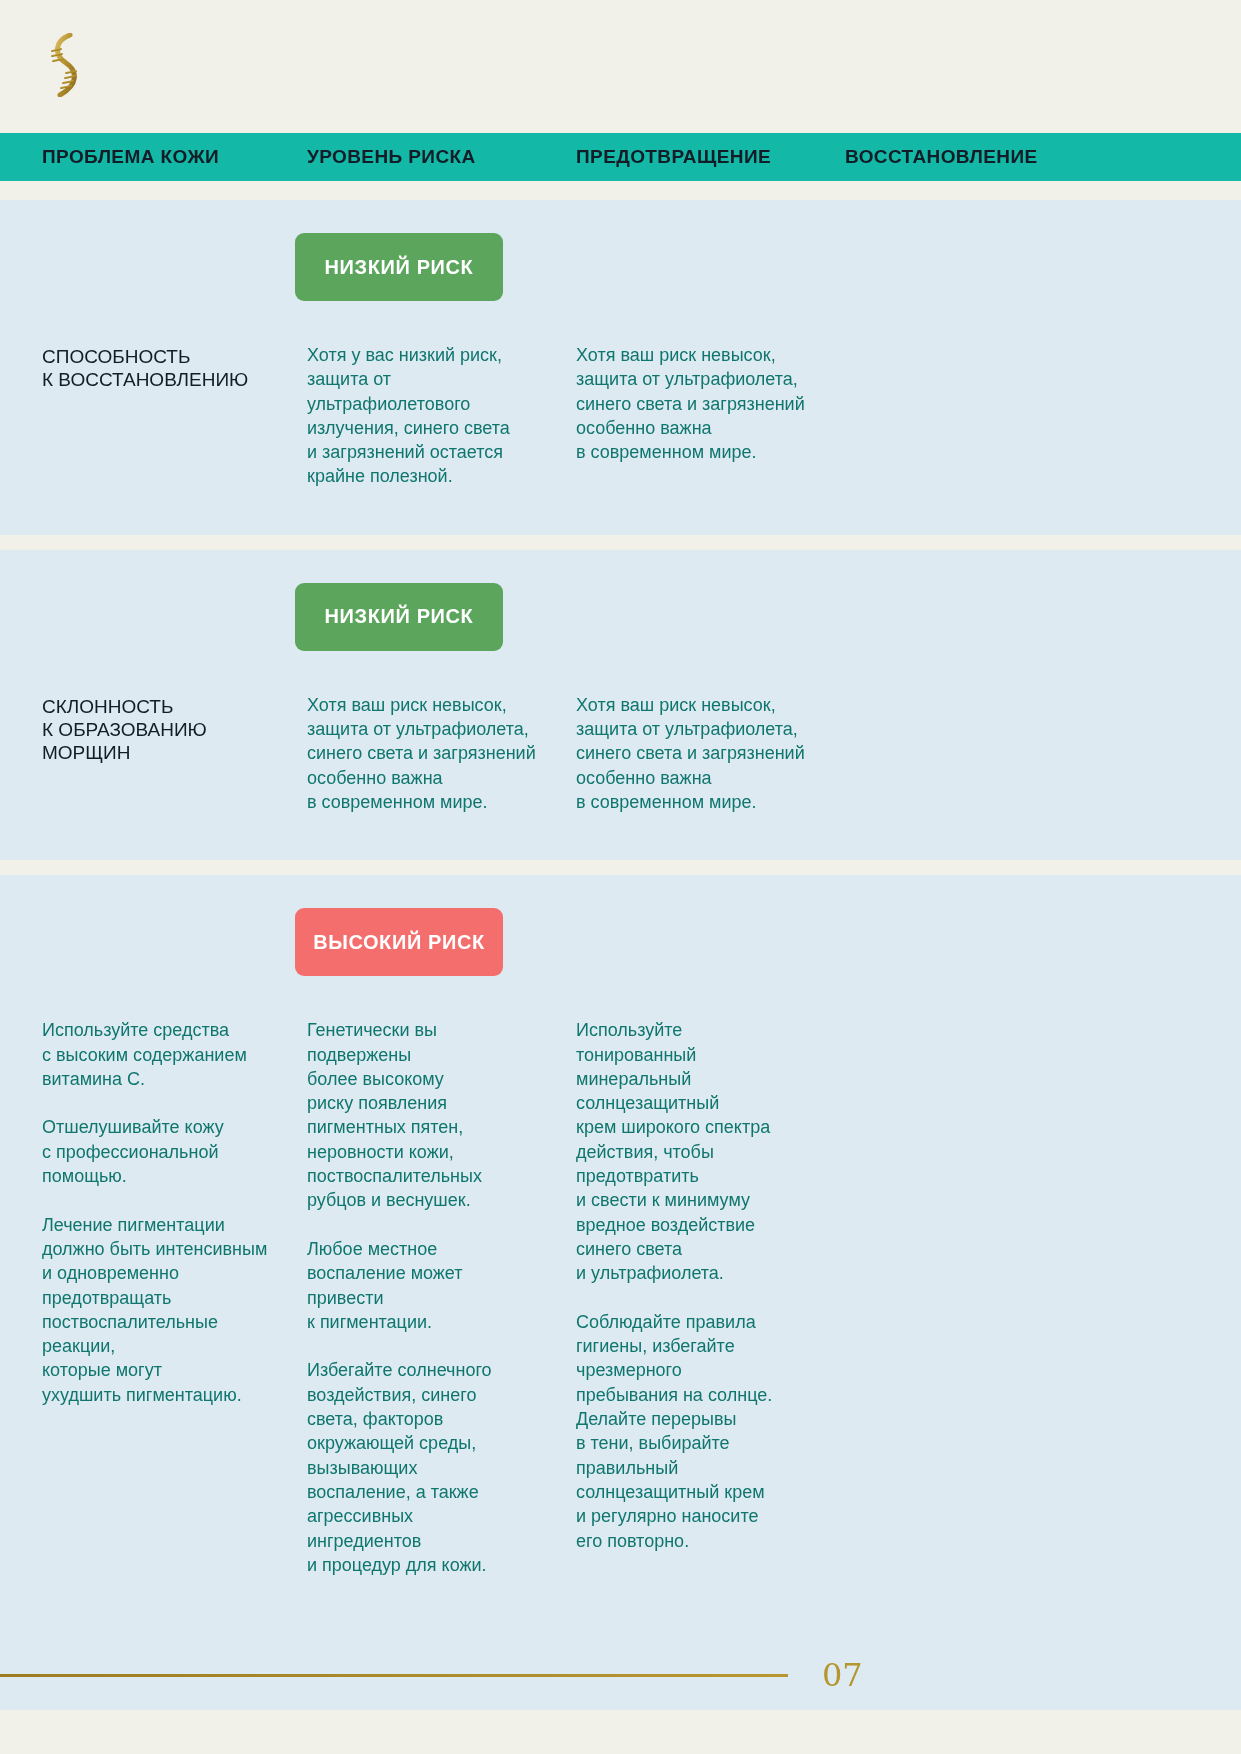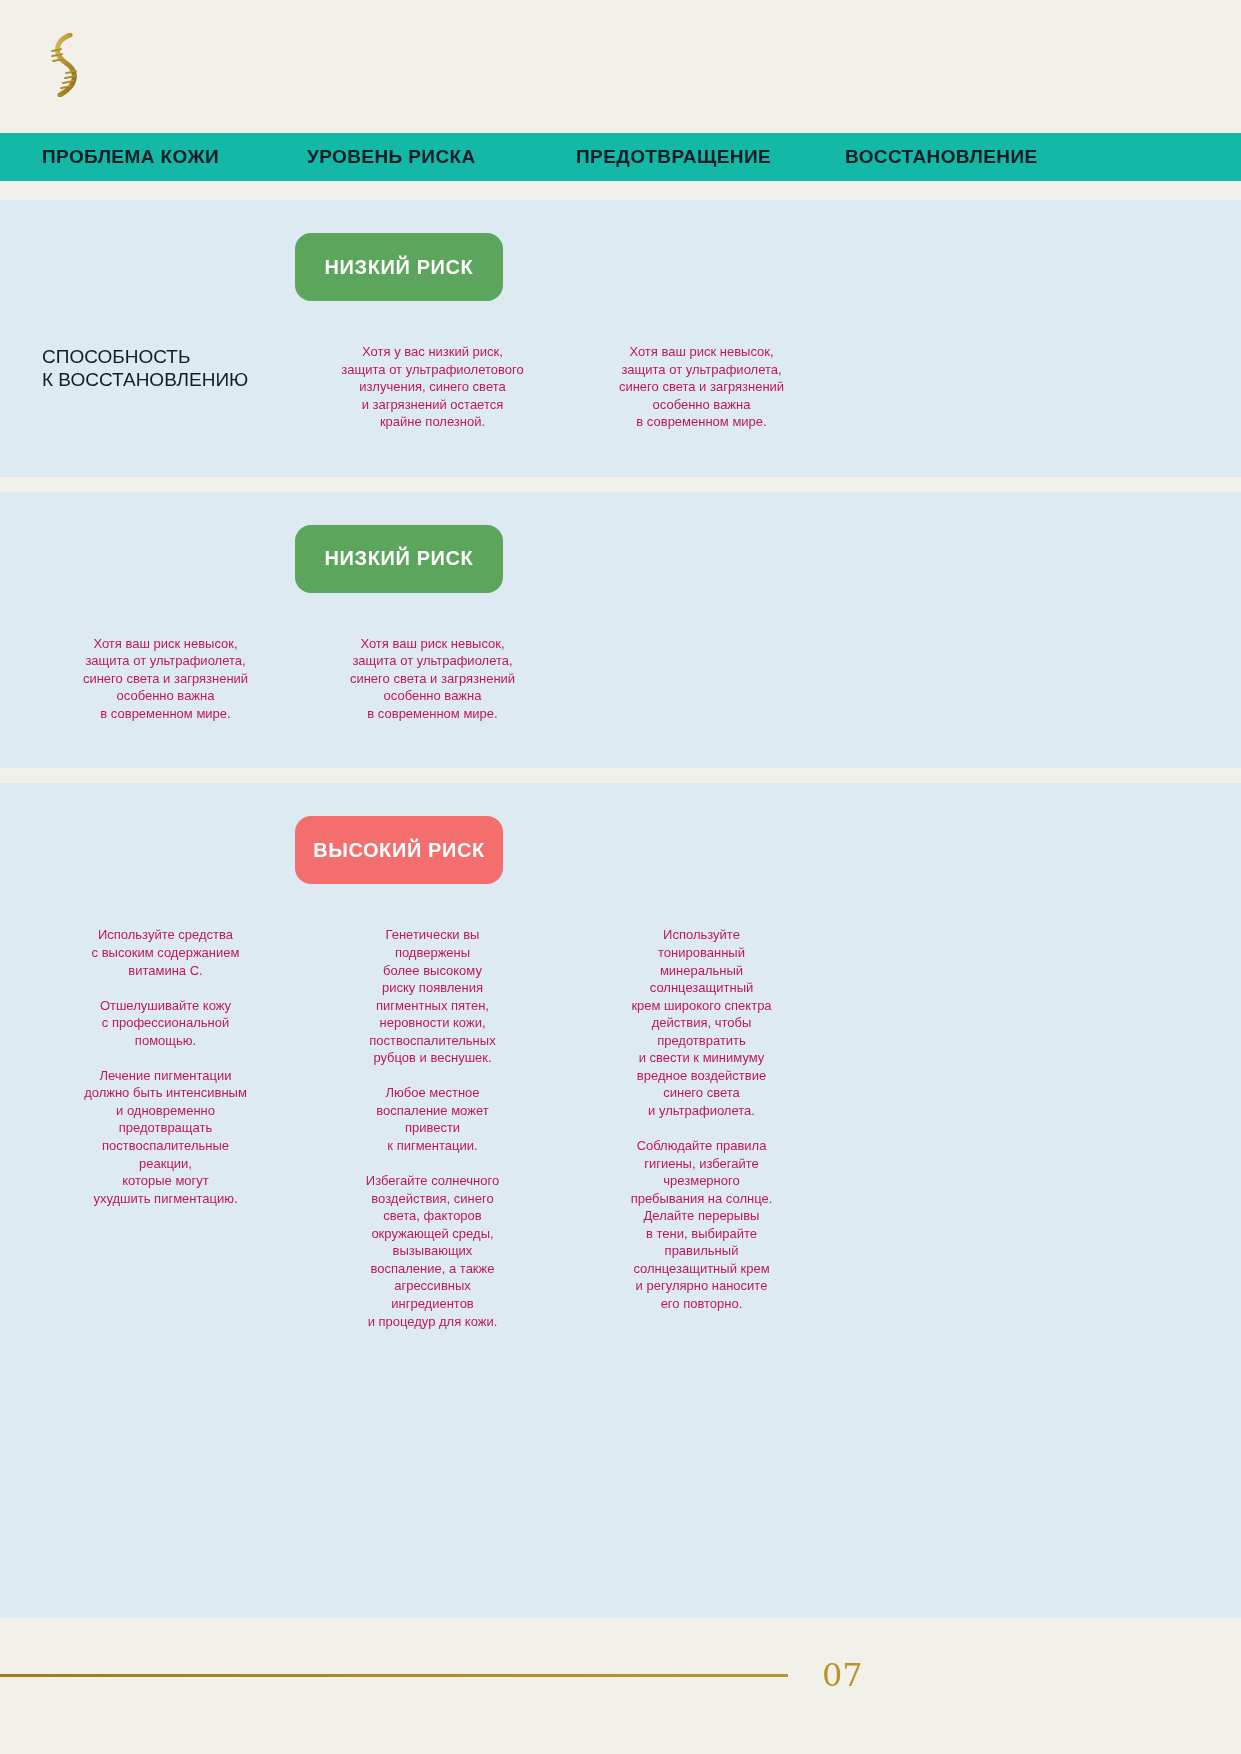--- a/index.html
+++ b/index.html
@@ -31,38 +31,37 @@
   .gap-top{height:19px;}
   .card{
     background:#deeaf2;
   }
   .card-3{min-height:835px;box-sizing:border-box;}
   .badge-row{padding-top:33px;}
   .badge{
     grid-column:2;
     width:208px;height:68px;
     margin-left:-12px;
-    border-radius:16px;
+    border-radius:9px;
     display:flex;align-items:center;justify-content:center;
     color:#ffffff;font-size:20px;font-weight:800;letter-spacing:.6px;
     text-transform:uppercase;
   }
   .content-row{padding-top:42px;padding-bottom:46px;}
   .row-label{
     font-size:19px;font-weight:400;line-height:1.22;
     color:#121d28;text-transform:uppercase;
     white-space:pre-line;
     padding-top:2px;
   }
   .cell{
-    font-size:13px;line-height:1.35;
-    color:#be185d;
+    font-size:18px;line-height:1.35;
+    color:#0f766e;
     white-space:pre-line;
     padding-right:18px;
-    text-align:center;
   }
   .footer{
     position:absolute;left:0;top:1645px;width:1241px;height:60px;
     display:flex;align-items:center;
   }
   .footer-rule{
     width:788px;height:3px;
     background:linear-gradient(90deg,#9d7d22,#b89732);
     flex:0 0 auto;
   }
@@ -131,20 +130,23 @@
     </div>
   </div>
 
   <div class="gap"></div>
 
   <div class="card">
     <div class="colgrid badge-row">
       <div class="badge" style="background-color: rgb(91, 165, 92);">НИЗКИЙ РИСК</div>
     </div>
     <div class="colgrid content-row">
+      <div class="row-label">СКЛОННОСТЬ
+К ОБРАЗОВАНИЮ
+МОРЩИН</div>
       <div class="cell">Хотя ваш риск невысок,
 защита от ультрафиолета,
 синего света и загрязнений
 особенно важна
 в современном мире.</div>
       <div class="cell">Хотя ваш риск невысок,
 защита от ультрафиолета,
 синего света и загрязнений
 особенно важна
 в современном мире.</div>

